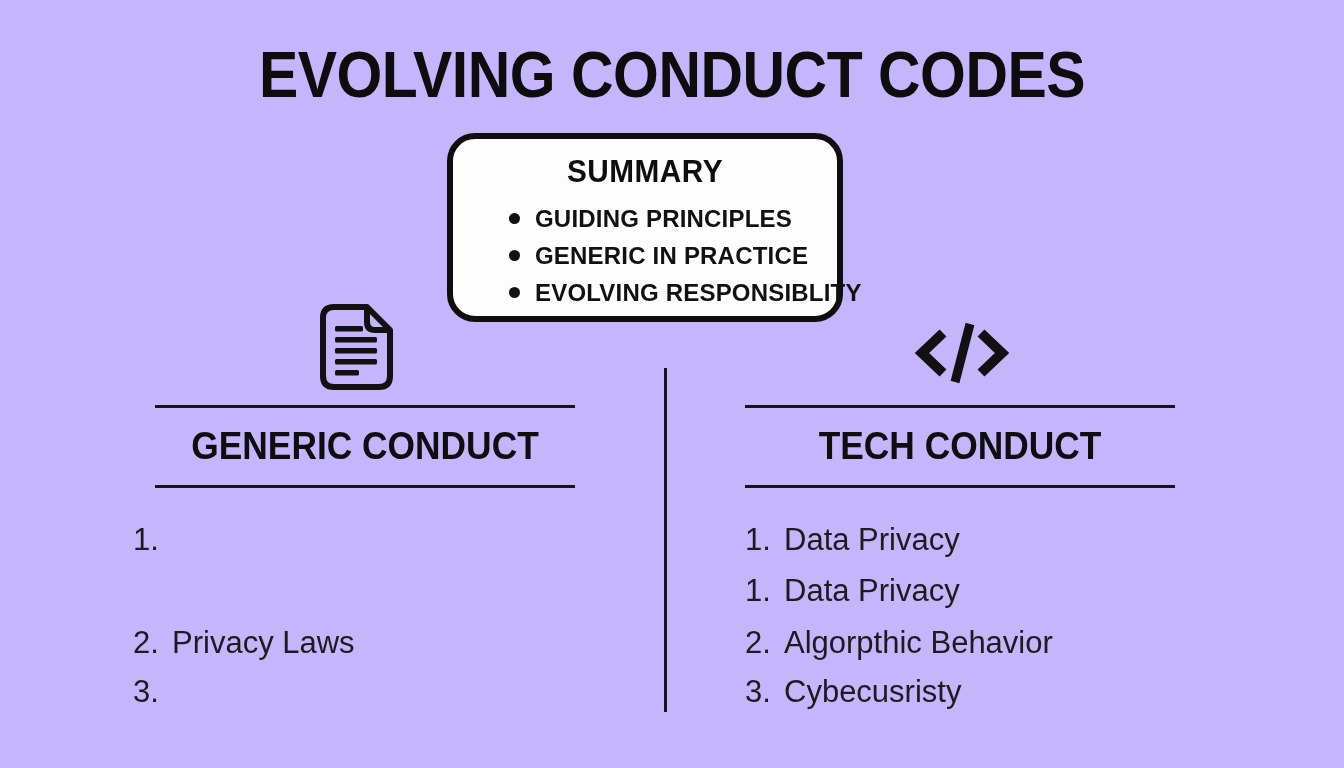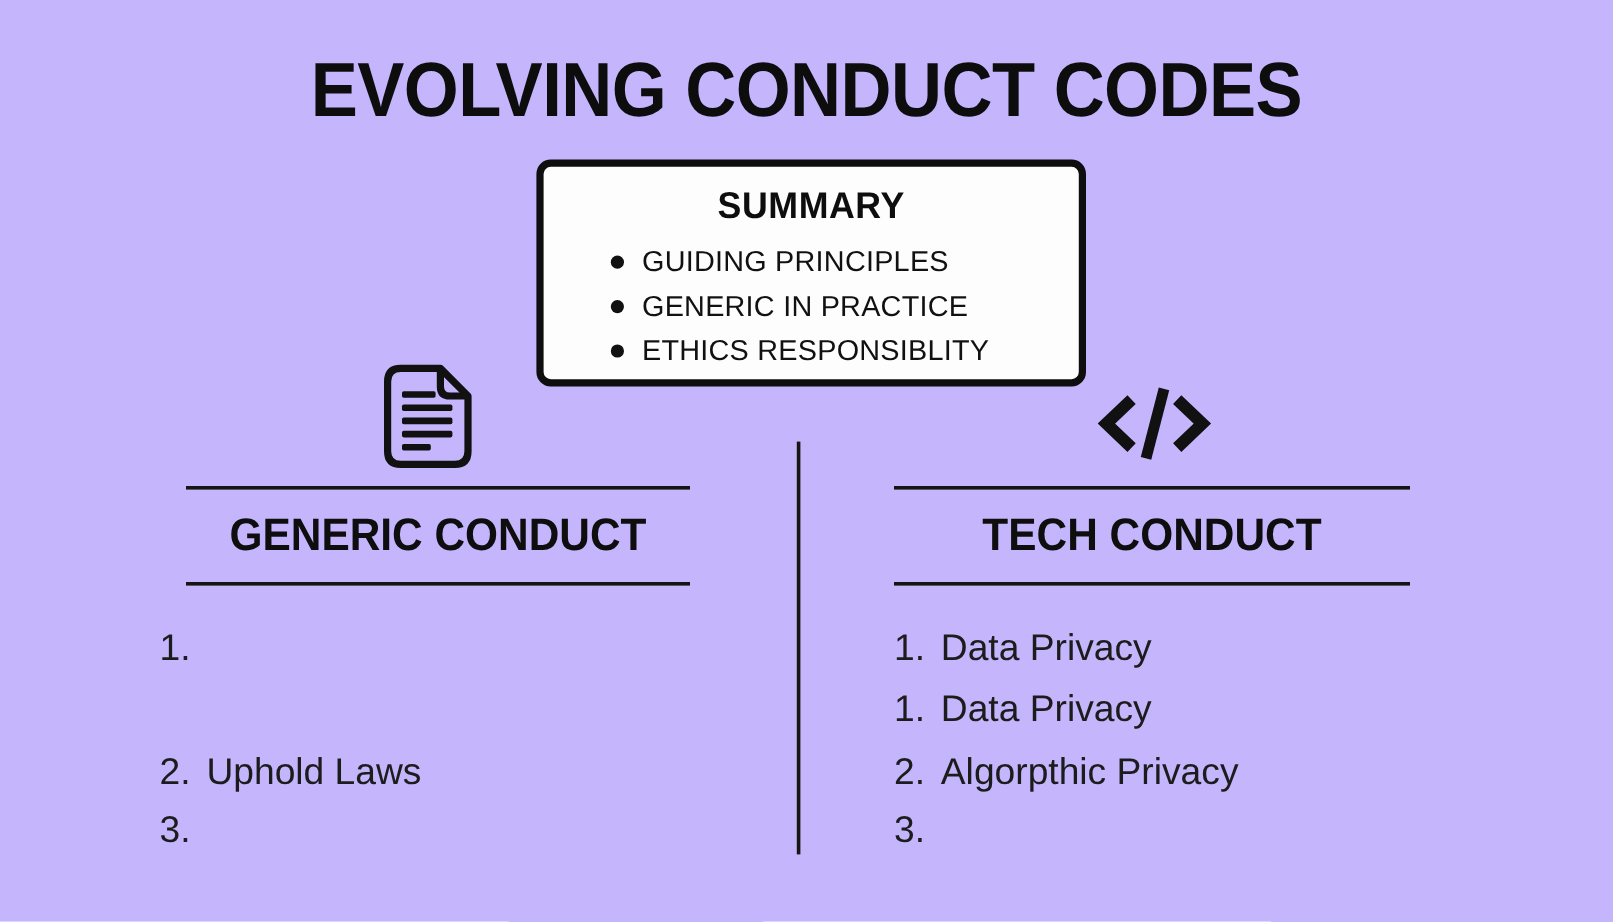--- a/index.html
+++ b/index.html
@@ -13,35 +13,35 @@
   }
   .page-title {
     position: absolute; top: 42px; left: 0; width: 100%;
     margin: 0; text-align: center;
     font-size: 64px; font-weight: 700; letter-spacing: -0.5px;
     transform: scaleX(0.92); color: #0d0d0d;
     line-height: 66px; white-space: nowrap;
   }
   .summary-box {
     position: absolute; left: 447px; top: 133px;
-    width: 458px; height: 189px; box-sizing: border-box;
-    border: 6px solid #0e0e0e; border-radius: 12px;
+    width: 396px; height: 189px; box-sizing: border-box;
+    border: 6px solid #0e0e0e; border-radius: 28px;
     background: #fdfdfd;
   }
   .summary-heading {
     margin-top: 15px; text-align: center;
     font-size: 31px; font-weight: 700; letter-spacing: 0.5px;
     transform: scaleX(0.96); color: #0e0e0e;
   }
   .summary-list {
     list-style: none; margin: 10px 0 0 56px; padding: 0;
   }
   .summary-bullet {
     display: flex; align-items: center; height: 37px;
-    font-size: 24px; font-weight: 400; letter-spacing: 0.2px;
+    font-size: 24px; font-weight: 700; letter-spacing: 0.2px;
     color: #111; white-space: nowrap;
   }
   .dot {
     width: 11px; height: 11px; border-radius: 50%;
     background: #111; margin-right: 15px; flex: 0 0 auto;
   }
   .doc-icon { position: absolute; left: 319px; top: 303px; }
   .code-icon { position: absolute; left: 913px; top: 318px; }
   .divider-vertical {
     position: absolute; left: 664px; top: 368px;
@@ -88,21 +88,21 @@
       <li class="summary-bullet">
         <span class="dot"></span>
         <span>GUIDING PRINCIPLES</span>
       </li>
       <li class="summary-bullet">
         <span class="dot"></span>
         <span>GENERIC IN PRACTICE</span>
       </li>
       <li class="summary-bullet">
         <span class="dot"></span>
-        <span>ETHICS RESPONSIBLITY</span>
+        <span>EVOLVING RESPONSIBLITY</span>
       </li>
     </ul>
   </div>
 
   <div class="doc-icon">
     <svg width="76" height="88" viewBox="0 0 76 88" aria-hidden="true">
       <path class="stroke" stroke-width="6" stroke-linejoin="round" d="M15 4 H48 L71 27 V73 Q71 84 60 84 H15 Q4 84 4 73 V15 Q4 4 15 4 Z"></path>
       <path class="stroke" stroke-width="6" stroke-linejoin="round" d="M48 4 V19 Q48 27 56 27 H71"></path>
       <rect x="16" y="23" width="28" height="5.5" rx="1.5" fill="#111"></rect>
       <rect x="16" y="34" width="42" height="5.5" rx="1.5" fill="#111"></rect>
@@ -128,35 +128,36 @@
 
   <div class="rule r top"></div>
   <h2 class="col-heading r">TECH CONDUCT</h2>
   <div class="rule r bottom"></div>
 
   <div class="list-item li-l0">
     <span class="marker">1.</span>
   </div>
   <div class="list-item li-l1">
     <span class="marker">2.</span>
-    <span class="label">Uphold Laws</span>
+    <span class="label">Privacy Laws</span>
   </div>
   <div class="list-item li-l2">
     <span class="marker">3.</span>
   </div>
 
   <div class="list-item li-r0">
     <span class="marker">1.</span>
     <span class="label">Data Privacy</span>
   </div>
   <div class="list-item li-r1">
     <span class="marker">1.</span>
     <span class="label">Data Privacy</span>
   </div>
   <div class="list-item li-r2">
     <span class="marker">2.</span>
-    <span class="label">Algorpthic Privacy</span>
+    <span class="label">Algorpthic Behavior</span>
   </div>
   <div class="list-item li-r3">
     <span class="marker">3.</span>
+    <span class="label">Cybecusristy</span>
   </div>
 
 </div>
 
 </body></html>

